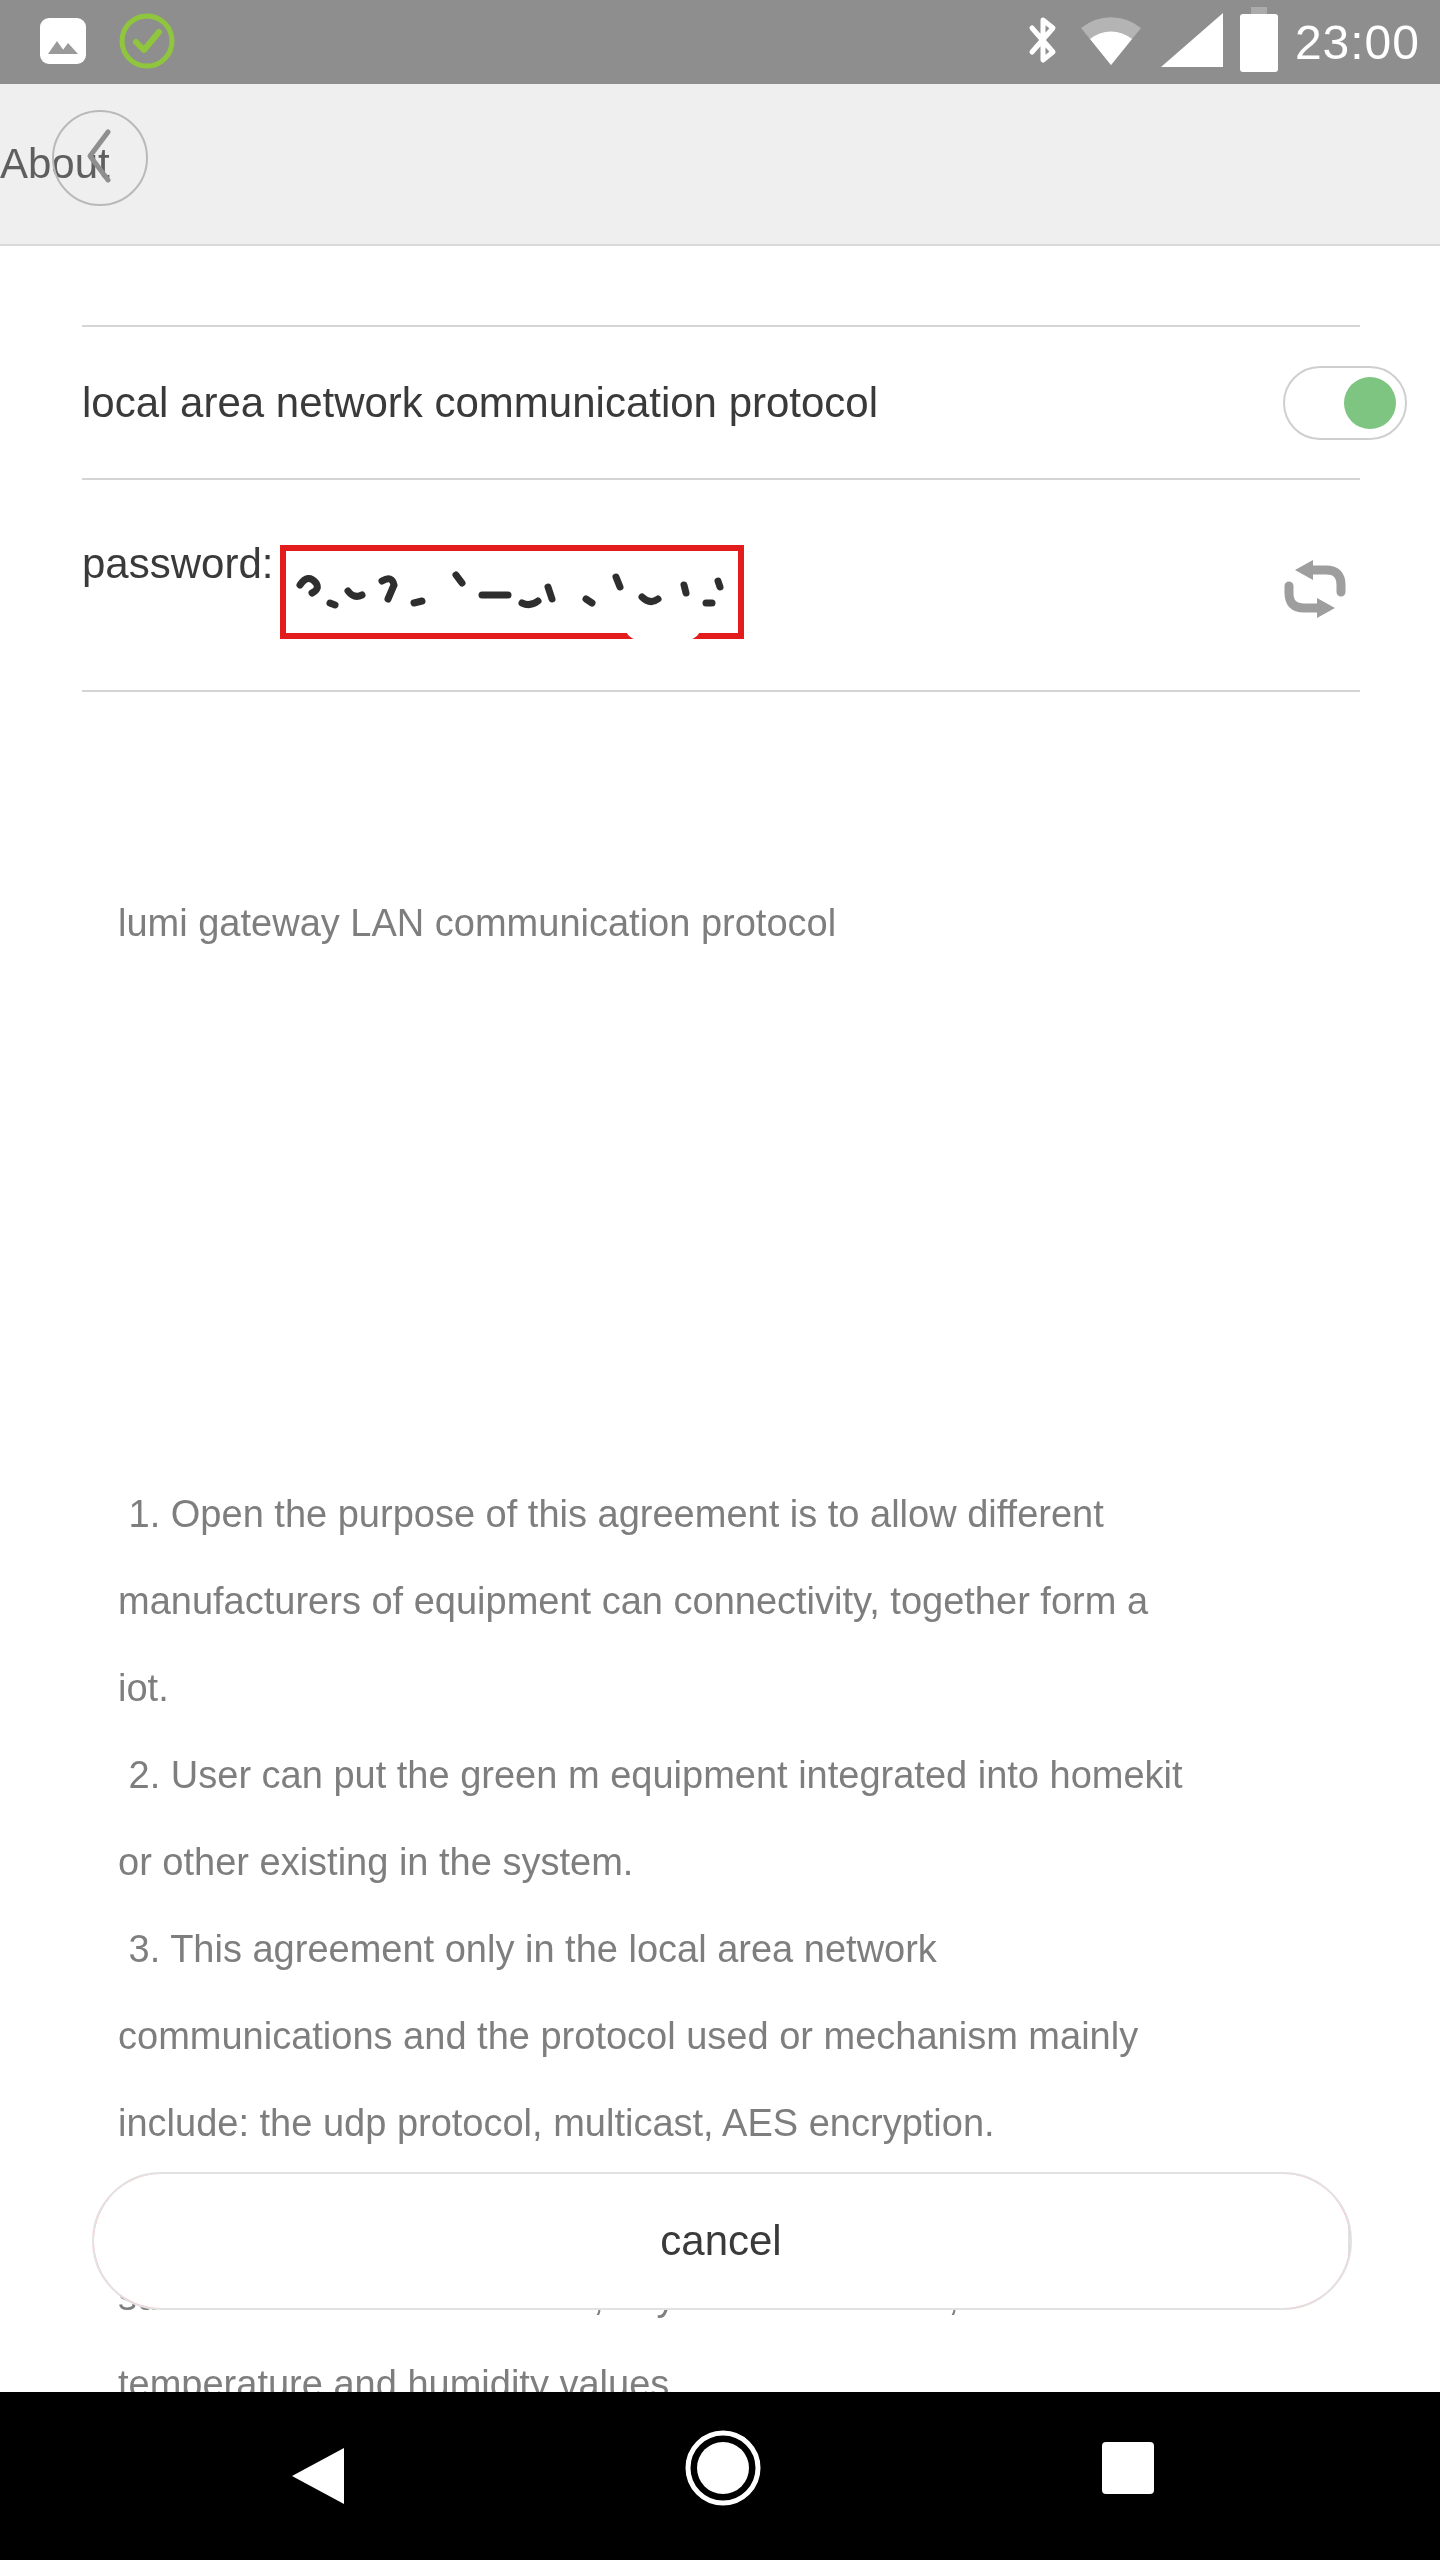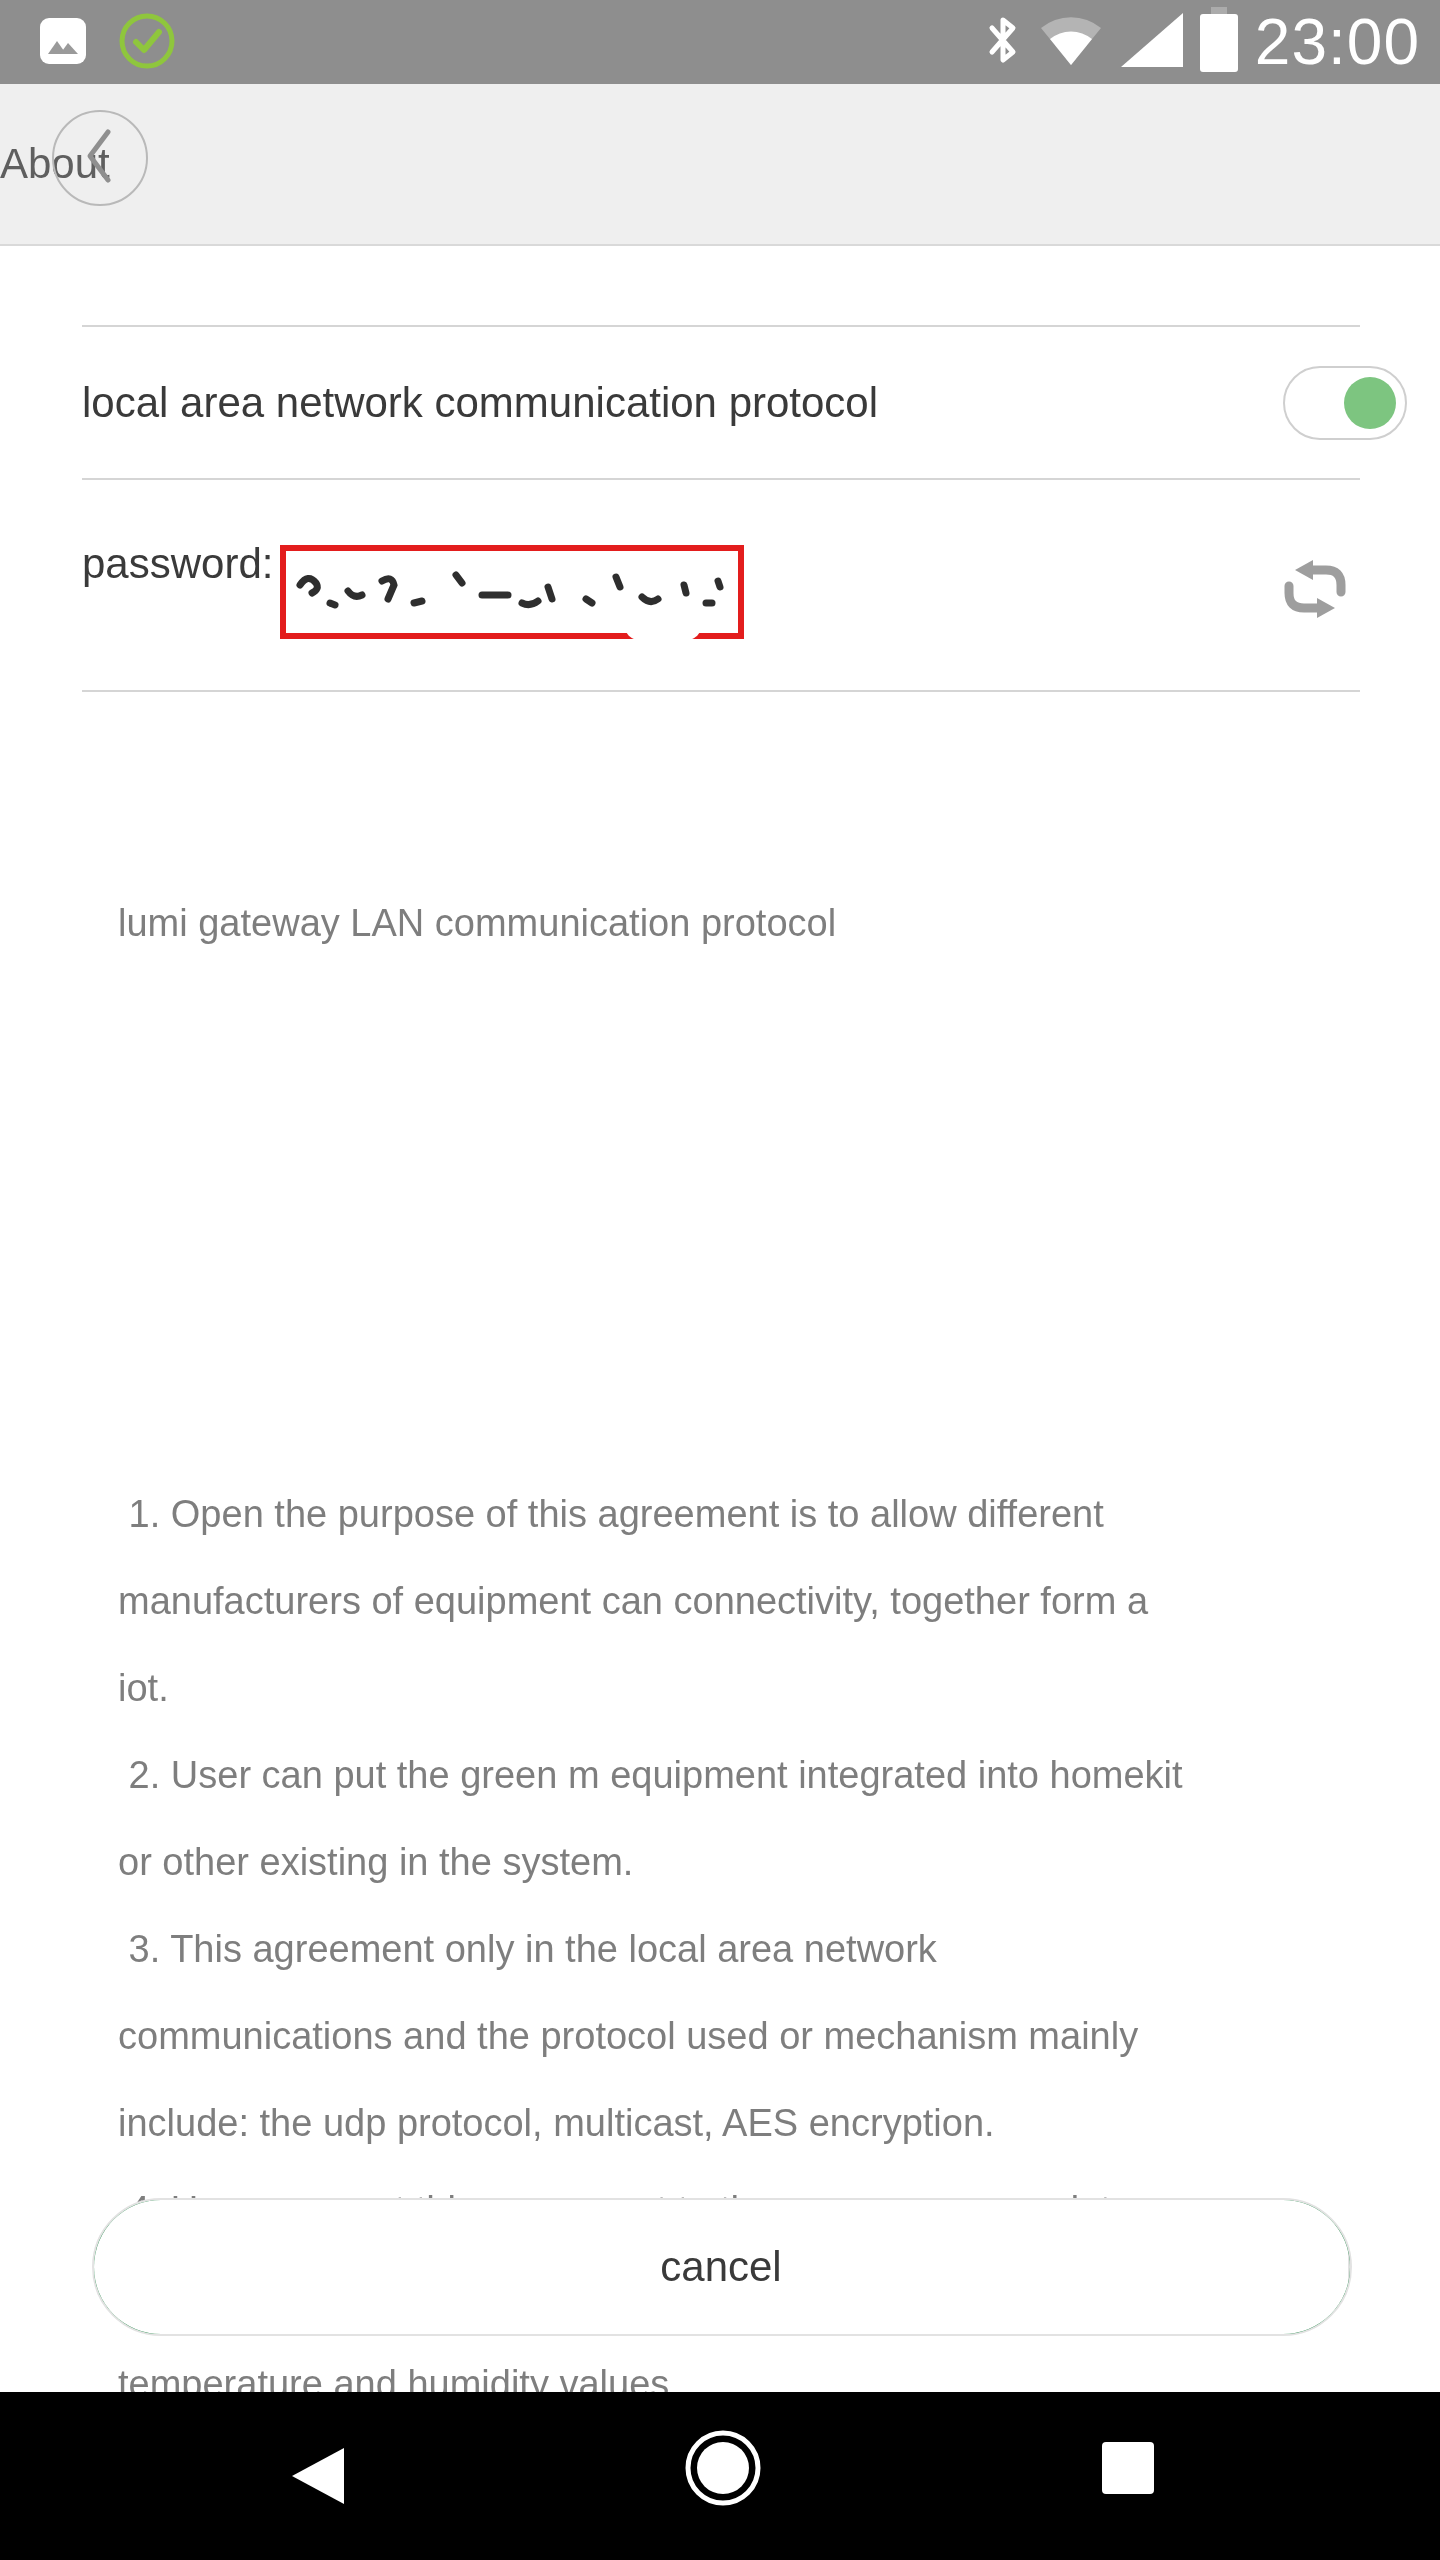--- a/index.html
+++ b/index.html
@@ -9,21 +9,21 @@
   }
   
   .status-bar{
     position:absolute;top:0;left:0;right:0;height:84px;
     background:var(--status-bar-bg,#8e8e8e);
   }
   .sb-photo{position:absolute;left:40px;top:18px;width:46px;height:46px;background:#fff;border-radius:9px;}
   .sb-photo svg{position:absolute;left:0;top:0;}
   .sb-check{position:absolute;left:118px;top:12px;width:58px;height:58px;}
   .sb-right{position:absolute;right:20px;top:0;height:84px;display:flex;align-items:center;gap:16px;}
-  .sb-time{color:#fff;font-size:64px;font-weight:500;letter-spacing:1px;}
+  .sb-time{color:#fff;font-size:48px;font-weight:500;letter-spacing:1px;}
   
   .header{
     position:absolute;top:84px;left:0;right:0;height:160px;
     background:var(--header-bg,#efefef);border-bottom:2px solid #d9d9d9;
     display:flex;align-items:center;justify-content:flex-start;
   }
   .back-button{
     position:absolute;left:52px;top:26px;width:96px;height:96px;border-radius:50%;
     border:2px solid #b9b9b9;box-sizing:border-box;display:flex;align-items:center;justify-content:center;
     background:transparent;cursor:pointer;
@@ -53,22 +53,22 @@
   .refresh-button{position:absolute;right:90px;top:76px;width:70px;height:66px;cursor:pointer;background:none;border:none;padding:0;}
   .body-text{
     padding:18px 80px 0 115px;color:var(--body-text,#7e7e7e);
     font-size:38px;line-height:84px;white-space:pre-wrap;
   }
   .body-text p{margin:3px;}
   .body-intro{margin-bottom:84px !important;}
   
   .footer-buttons{
     position:absolute;left:92px;top:1926px;width:1260px;height:138px;
-    border:2px solid var(--button-border,#e2e2e2);border-radius:71px;background:#15803d;
-    display:flex;box-sizing:border-box;overflow:hidden;margin-top:26px;
+    border:2px solid var(--button-border,#e2e2e2);border-radius:71px;background:#fca5a5;
+    display:flex;box-sizing:border-box;overflow:hidden;
   }
   .footer-buttons .btn{
     flex:1;border:none;background:#fff;color:#3a3a3a;font-size:42px;
     font-family:inherit;cursor:pointer;
   }
   .btn-sep{width:2px;background:var(--button-border,#e2e2e2);}
   
   .nav-bar{position:absolute;left:0;right:0;bottom:0;height:168px;background:var(--nav-bar-bg,#000);}
   .nav-back{position:absolute;left:292px;top:56px;width:52px;height:56px;cursor:pointer;}
   .nav-home{position:absolute;left:683px;top:36px;width:80px;height:80px;cursor:pointer;}

